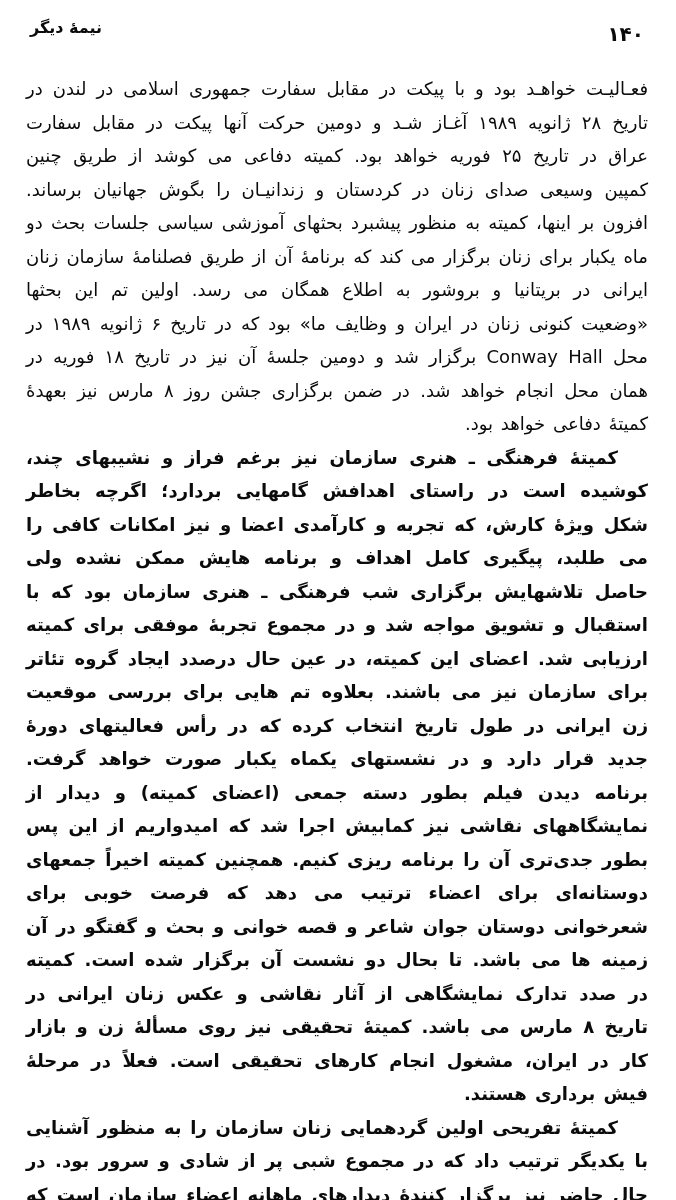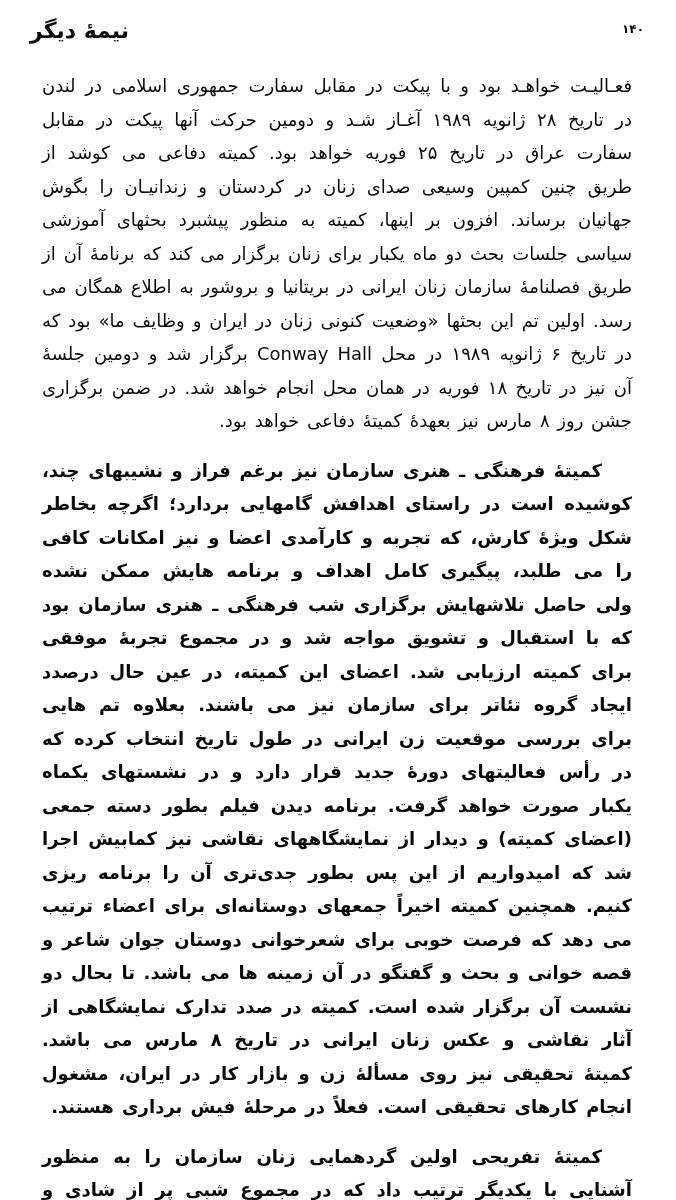--- a/index.html
+++ b/index.html
@@ -21,40 +21,40 @@
   }
   .page-header {
     display: flex;
     justify-content: space-between;
     align-items: flex-start;
     padding: 18px 32px 0 30px;
   }
   .magazine-title {
     direction: rtl;
     font-weight: bold;
-    font-size: 22px;
+    font-size: 16px;
     letter-spacing: 0;
   }
   .page-number {
     direction: rtl;
     font-weight: bold;
-    font-size: 12px;
+    font-size: 20px;
     padding-top: 4px;
   }
   .article {
     direction: rtl;
     unicode-bidi: embed;
     text-align: justify;
     margin: 26px 28px 0 26px;
     font-size: 18px;
     line-height: 33.5px;
     word-spacing: 2px;
   }
   .para {
-    margin: 16px;
+    margin: 0;
   }
   .para.indent {
     text-indent: 30px;
     font-weight: bold;
   }
 </style>
 </head>
 <body>
 
 <div class="page">

